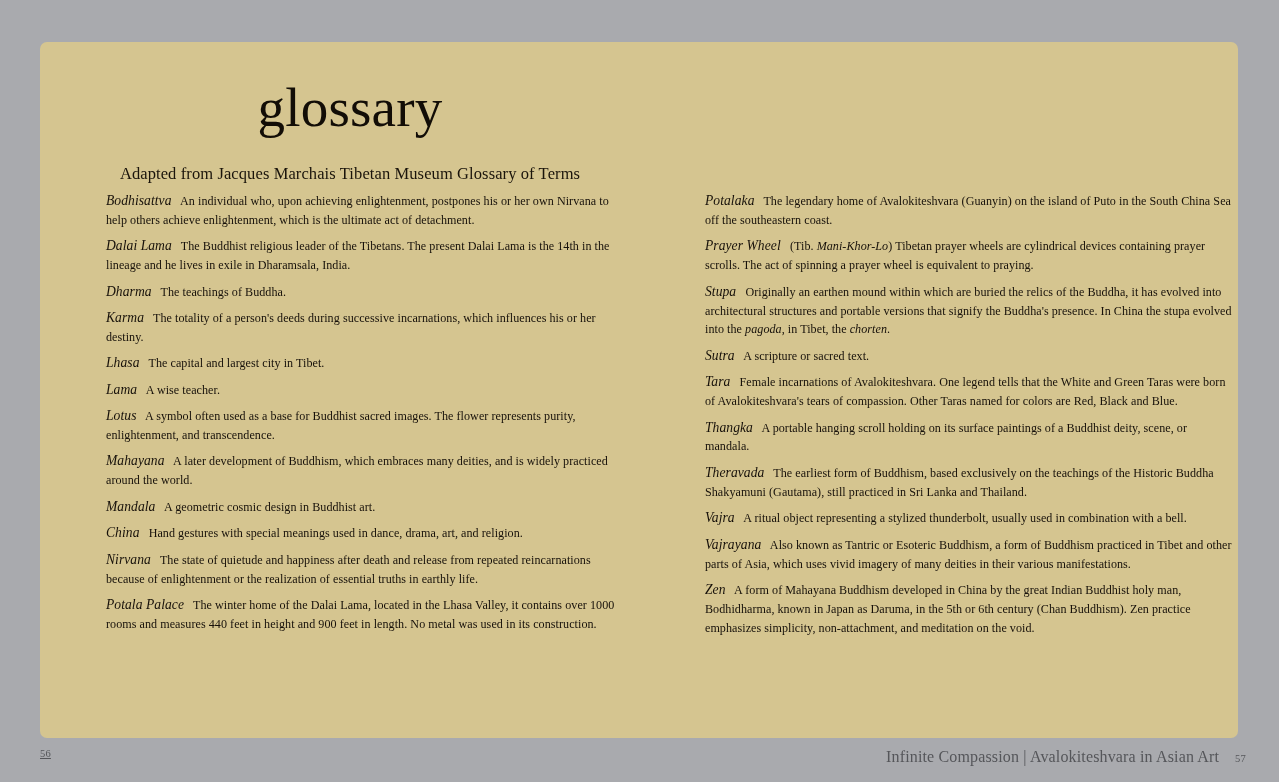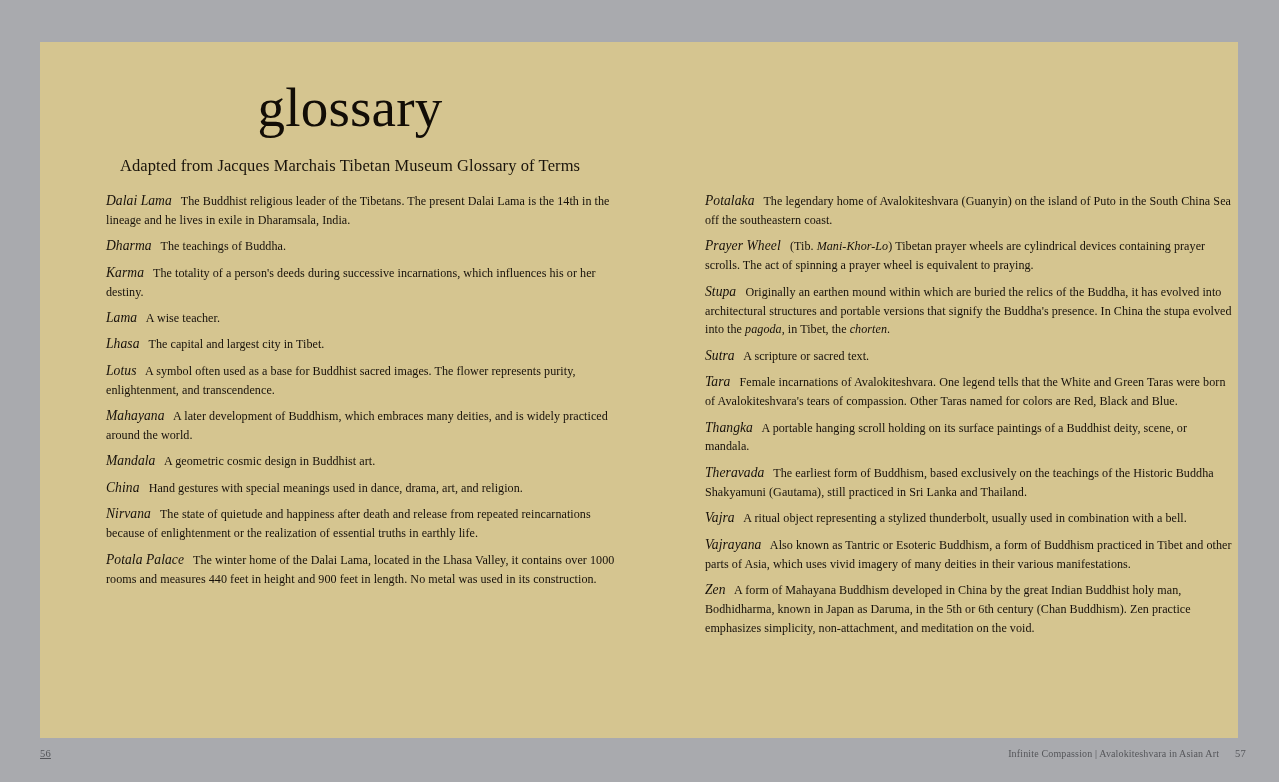--- a/index.html
+++ b/index.html
@@ -15,20 +15,21 @@
     position: relative;
   }
 
   .page-spread {
     position: absolute;
     left: 40px;
     top: 42px;
     width: 1198px;
     height: 696px;
     background: #d5c590;
+    border-radius: 7px;
   }
 
   .page-inner {
     position: absolute;
     left: 0;
     top: 0;
     right: 0;
     bottom: 0;
   }
 
@@ -47,21 +48,21 @@
     line-height: 1.0;
     color: #120d06;
     margin: 0;
     letter-spacing: 0.2px;
   }
 
   .glossary-subtitle {
     font-family: "Liberation Serif", "DejaVu Serif", serif;
     font-size: 16.5px;
     color: #1a140b;
-    margin: 4px;
+    margin: 12px;
     padding-top: 17px;
     letter-spacing: 0.1px;
   }
 
   .columns {
     position: absolute;
     left: 0;
     top: 150px;
     right: 0;
     display: flex;
@@ -130,21 +131,21 @@
   .footer-right-group {
     position: absolute;
     right: 33px;
     top: 0;
     display: flex;
     flex-direction: row;
     align-items: baseline;
   }
 
   .running-head {
-    font-size: 10px;
+    font-size: 16px;
     color: #55565a;
     letter-spacing: 0.15px;
   }
 
   .folio-right {
     position: static;
     margin-left: 16px;
   }
 </style>
 </head>
@@ -153,25 +154,26 @@
 <div class="page-spread">
   <div class="page-inner">
 
     <div class="title-block">
       <h1 class="glossary-title">glossary</h1>
       <p class="glossary-subtitle">Adapted from Jacques Marchais Tibetan Museum Glossary of Terms</p>
     </div>
 
     <div class="columns">
       <div class="column column-left">
+          <p class="entry"><span class="term">Bodhisattva</span>  <span class="def">An individual who, upon achieving enlightenment, postpones his or her own Nirvana  to help others achieve enlightenment, which is the ultimate act of detachment.</span></p>
           <p class="entry"><span class="term">Dalai Lama</span>  <span class="def">The Buddhist religious leader of the Tibetans. The present Dalai Lama is the 14th in the lineage and he lives in exile in Dharamsala, India.</span></p>
           <p class="entry"><span class="term">Dharma</span>  <span class="def">The teachings of Buddha.</span></p>
           <p class="entry"><span class="term">Karma</span>  <span class="def">The totality of a person's deeds during successive incarnations, which influences his or her destiny.</span></p>
+          <p class="entry"><span class="term">Lhasa</span>  <span class="def">The capital and largest city in Tibet.</span></p>
           <p class="entry"><span class="term">Lama</span>  <span class="def">A wise teacher.</span></p>
-          <p class="entry"><span class="term">Lhasa</span>  <span class="def">The capital and largest city in Tibet.</span></p>
           <p class="entry"><span class="term">Lotus</span>  <span class="def">A symbol often used as a base for Buddhist sacred images. The flower represents purity, enlightenment, and transcendence.</span></p>
           <p class="entry"><span class="term">Mahayana</span>  <span class="def">A later development of Buddhism, which embraces many deities, and is widely practiced around the world.</span></p>
           <p class="entry"><span class="term">Mandala</span>  <span class="def">A geometric cosmic design in Buddhist art.</span></p>
           <p class="entry"><span class="term">China</span>  <span class="def">Hand gestures with special meanings used in dance, drama, art, and religion.</span></p>
           <p class="entry"><span class="term">Nirvana</span>  <span class="def">The state of quietude and happiness after death and release from repeated reincarnations because of enlightenment or the realization of essential truths in earthly life.</span></p>
           <p class="entry"><span class="term">Potala Palace</span>  <span class="def">The winter home of the Dalai Lama, located in the Lhasa Valley, it contains over 1000 rooms and  measures 440 feet in height and 900 feet in length. No metal was used in its construction.</span></p>
         </div>
       <div class="column column-right">
           <p class="entry"><span class="term">Potalaka</span>  <span class="def">The legendary home of Avalokiteshvara (Guanyin) on the island of Puto in the South China Sea off the southeastern coast.</span></p>
           <p class="entry"><span class="term">Prayer Wheel</span>  <span class="def">(Tib. <em>Mani-Khor-Lo</em>) Tibetan prayer wheels are cylindrical devices containing prayer scrolls. The act of spinning a prayer wheel is equivalent to praying.</span></p>

